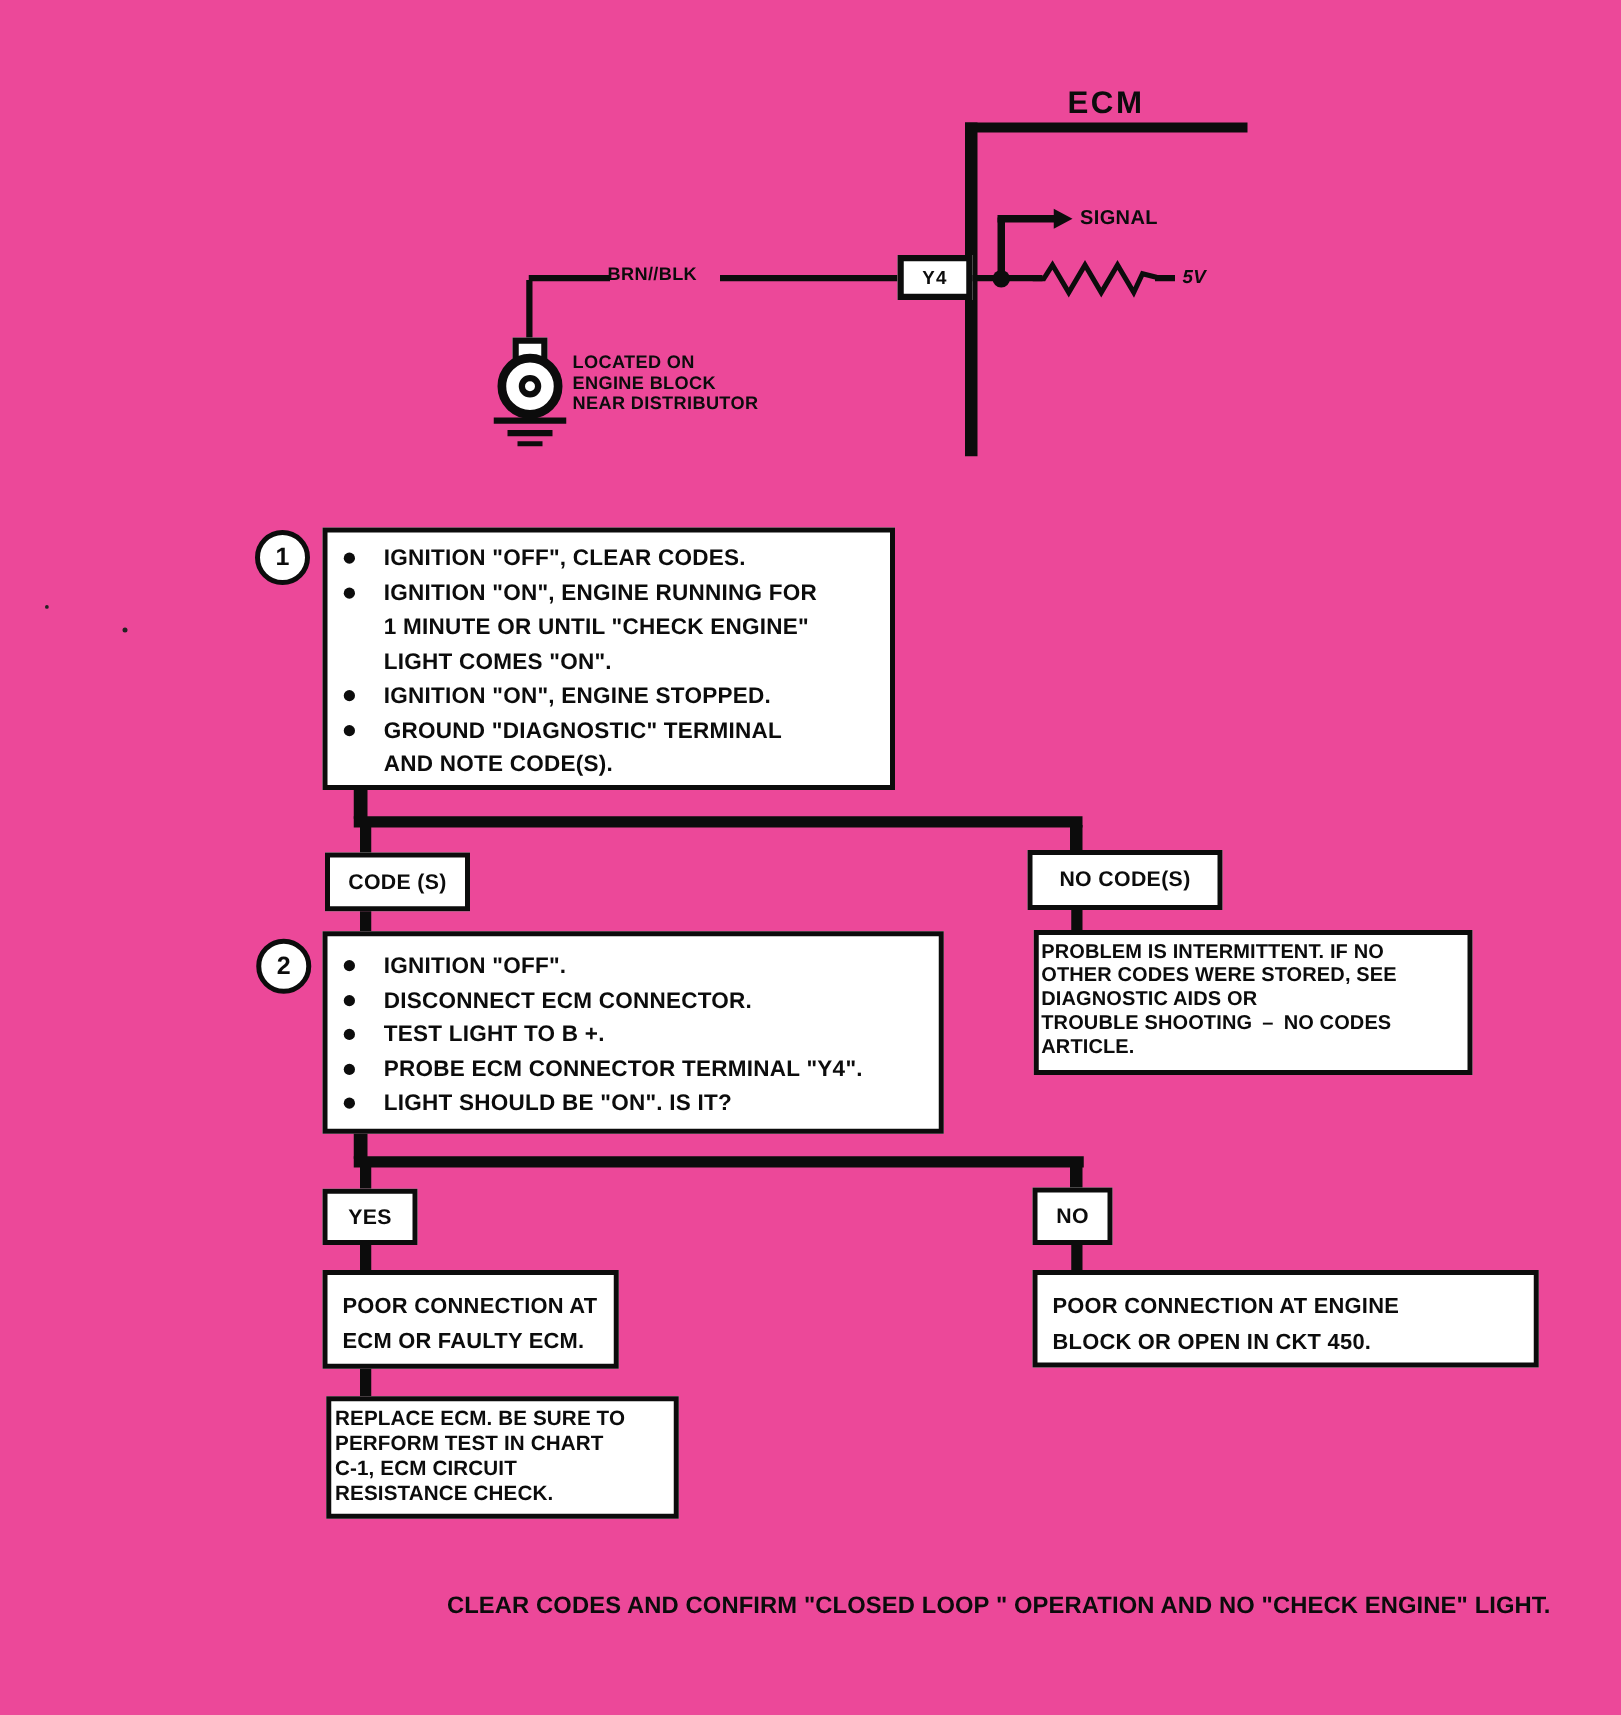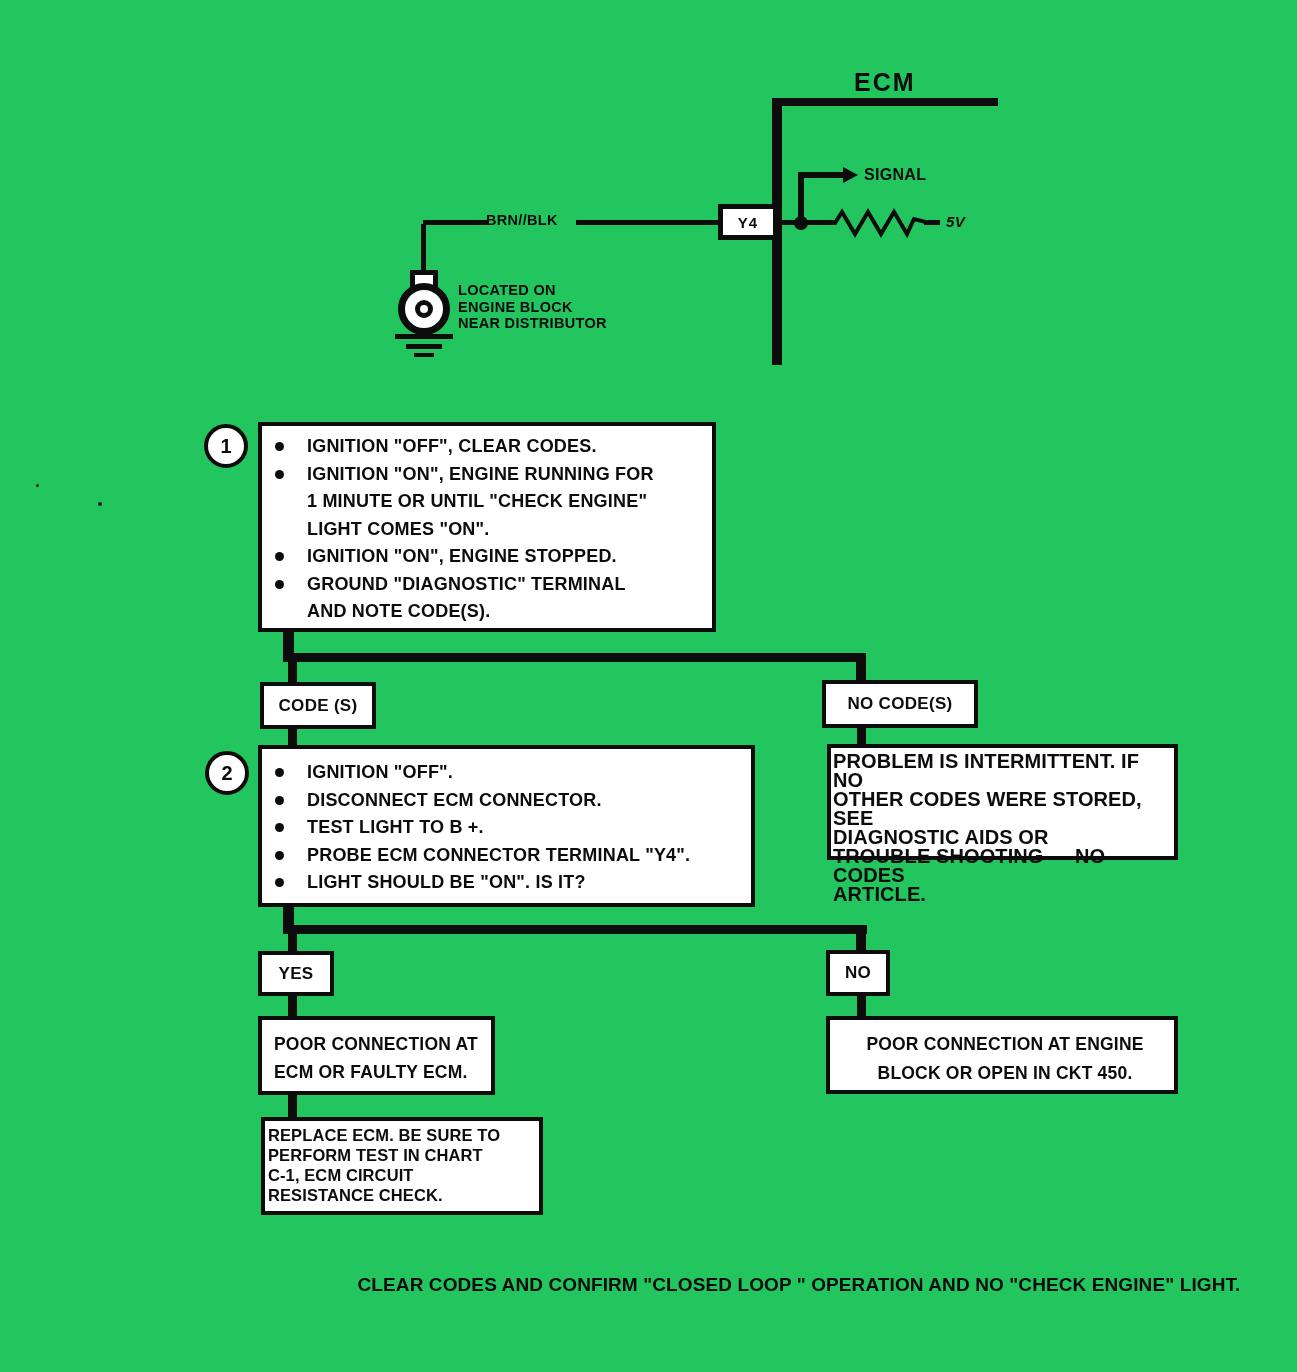--- a/index.html
+++ b/index.html
@@ -1,17 +1,17 @@
 <!DOCTYPE html>
 <html><head>
 <meta charset="utf-8">
 <style>
   html,body{margin:0;padding:0;background:#ffffff;}
   .page{
-    position:relative;width:1297px;height:1372px;background:#22c55e;
+    position:relative;width:1297px;height:1372px;background:#ec4899;
     font-family:"Liberation Sans",sans-serif;font-weight:bold;color:#0c0c0c;
     overflow:hidden;
   }
   .abs{position:absolute;box-sizing:border-box;}
   .hline,.vline{background:#0c0c0c;}
   .box{border:4px solid #0c0c0c;background:#ffffff;}
   .pre{white-space:pre-line;}
   
   .ecm-title{font-size:25px;letter-spacing:2px;}
   .small-label{font-size:16px;letter-spacing:.3px;}
@@ -23,21 +23,21 @@
   .ring-inner{border:5px solid #0c0c0c;border-radius:50%;background:#ffffff;}
   .neck{border:5px solid #0c0c0c;background:#ffffff;}
   .note{font-size:14.5px;line-height:16.5px;letter-spacing:.3px;}
   
   .numcirc{border:4px solid #0c0c0c;border-radius:50%;background:#fff;display:flex;align-items:center;justify-content:center;font-size:20px;}
   .step-box{padding:7px 8px 0 13px;}
   .brow{display:flex;align-items:flex-start;}
   .bdot{flex:none;width:9px;height:9px;border-radius:50%;background:#0c0c0c;margin-top:9px;}
   .btxt{margin-left:23px;font-size:18px;line-height:27.5px;white-space:pre-line;letter-spacing:.2px;}
   .tag{display:flex;align-items:center;justify-content:center;font-size:17px;letter-spacing:.3px;}
-  .problem{font-size:20px;line-height:19px;padding:4px 1px 0 2px;letter-spacing:.1px;}
+  .problem{font-size:16px;line-height:19px;padding:4px 1px 0 2px;letter-spacing:.1px;}
   .result{font-size:17.5px;line-height:28px;padding:10px 6px 0 12px;letter-spacing:.2px;}
   .replace{font-size:16.5px;line-height:20px;padding:4px 2px 0 3px;letter-spacing:.1px;}
   .footer{font-size:19px;text-align:center;letter-spacing:.1px;}
   .speck{background:#222;border-radius:50%;}
 </style>
 </head>
 <body>
 
 <div class="page">
 
@@ -157,20 +157,20 @@
   <div class="abs box result pre" style="left:258px;top:1016px;width:237px;height:79px;">POOR CONNECTION AT
 ECM OR FAULTY ECM.</div>
 
   <div class="abs vline" style="left:288px;top:1095px;width:9px;height:22px;"></div>
   <div class="abs box replace pre" style="left:261px;top:1117px;width:282px;height:98px;">REPLACE ECM. BE SURE TO
 PERFORM TEST IN CHART
 C-1, ECM CIRCUIT
 RESISTANCE CHECK.</div>
 
   <div class="abs vline" style="left:857px;top:996px;width:9px;height:20px;"></div>
-  <div class="abs box result pre" style="left:826px;top:1016px;width:352px;height:78px;line-height:29px;text-align:center;">POOR CONNECTION AT ENGINE
+  <div class="abs box result pre" style="left:826px;top:1016px;width:405px;height:78px;line-height:29px;">POOR CONNECTION AT ENGINE
 BLOCK OR OPEN IN CKT 450.</div>
 
   <div class="abs footer" style="left:318px;top:1274px;width:962px;">CLEAR CODES AND CONFIRM "CLOSED LOOP " OPERATION AND NO "CHECK ENGINE" LIGHT.</div>
 
   <div class="abs speck" style="left:36px;top:484px;width:3px;height:3px;"></div>
   <div class="abs speck" style="left:98px;top:502px;width:4px;height:4px;"></div>
 </div>
 
 </body></html>

